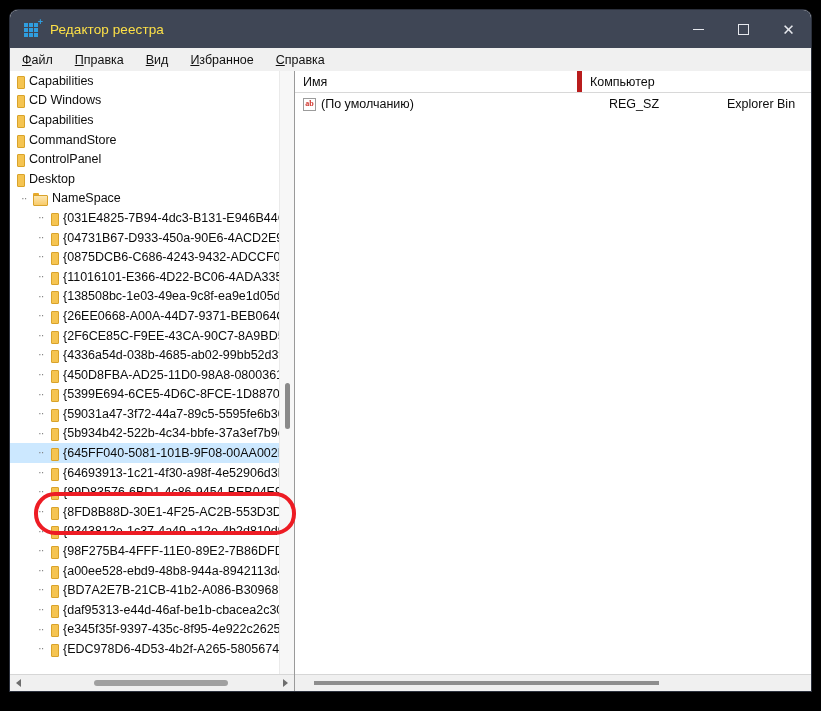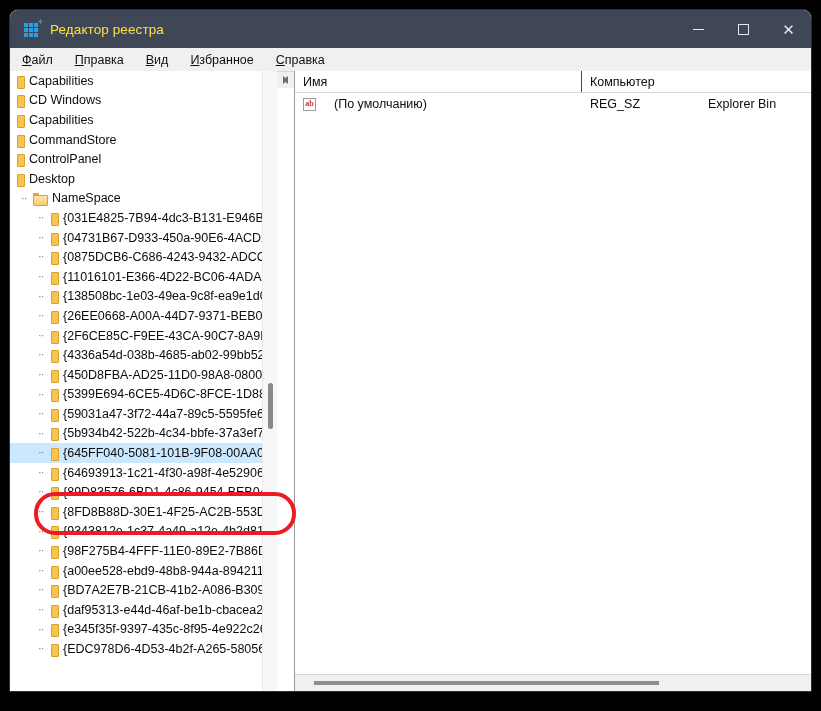--- a/index.html
+++ b/index.html
@@ -117,21 +117,21 @@
     flex: 1 1 auto;
     display: flex;
     background: #f0f0f0;
     min-height: 0;
     position: relative;
   }
   #left-pane {
     width: 285px;
     flex: 0 0 auto;
     display: flex;
-    flex-direction: row;
+    flex-direction: column;
     background: #ffffff;
     border-right: 1px solid #9a9a9a;
     position: relative;
     min-height: 0;
   }
   #tree-area {
     flex: 1 1 auto;
     position: relative;
     overflow: hidden;
     background: #ffffff;
@@ -258,21 +258,21 @@
     display: flex;
     background: #ffffff;
     border-bottom: 1px solid #d8d8d8;
   }
   .col {
     font-size: 12.5px;
     color: #0c0c0c;
     display: flex;
     align-items: center;
     padding-left: 8px;
-    border-right: 1px solid #b91c1c;
+    border-right: 5px solid #b91c1c;
     white-space: nowrap;
   }
   .col-name { width: 287px; flex: 0 0 auto; }
   .col-type { width: 118px; flex: 0 0 auto; }
   .col-value { flex: 1 1 auto; border-right: none; }
   #rows {
     flex: 1 1 auto;
     overflow: hidden;
   }
   .vrow {
@@ -283,26 +283,26 @@
     color: #0c0c0c;
   }
   .cell {
     display: flex;
     align-items: center;
     padding-left: 8px;
     white-space: nowrap;
     overflow: hidden;
   }
   .cell-name { width: 287px; flex: 0 0 auto; }
-  .cell-type { width: 118px; flex: 0 0 auto; }
+  .cell-type { width: 118px; flex: 0 0 auto; margin-left: 19px; }
   .cell-value { flex: 1 1 auto; }
   #ab-icon {
     width: 13px; height: 13px;
     flex: 0 0 auto;
-    margin-right: 18px;
+    margin-right: 5px;
     background: #ffffff;
     border: 1px solid #9b9b9b;
     position: relative;
     display: flex;
     align-items: center;
     justify-content: center;
   }
   #ab-icon i {
     font-style: normal;
     font-size: 8px;

